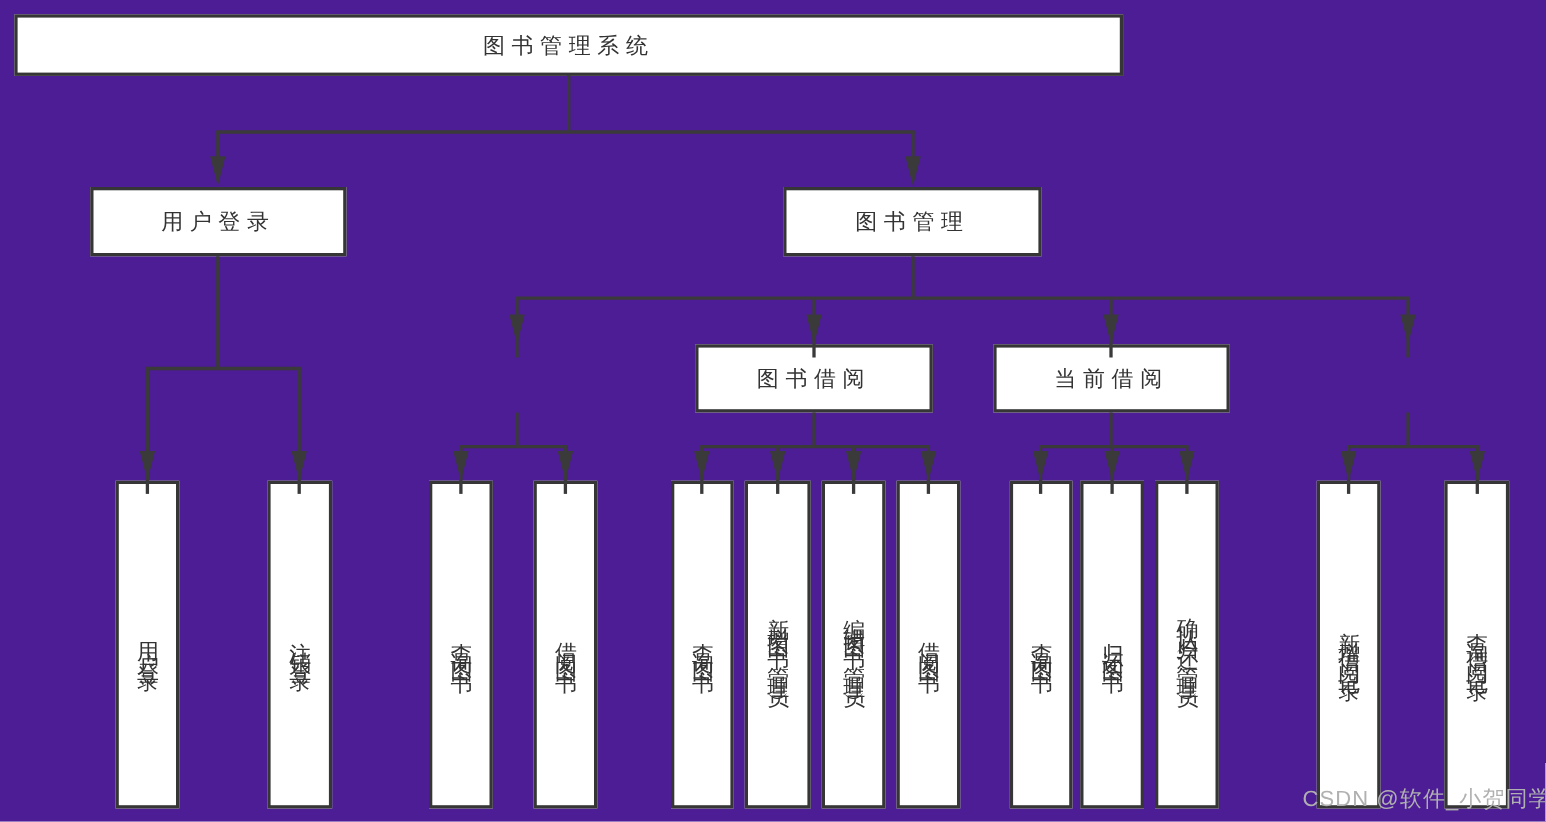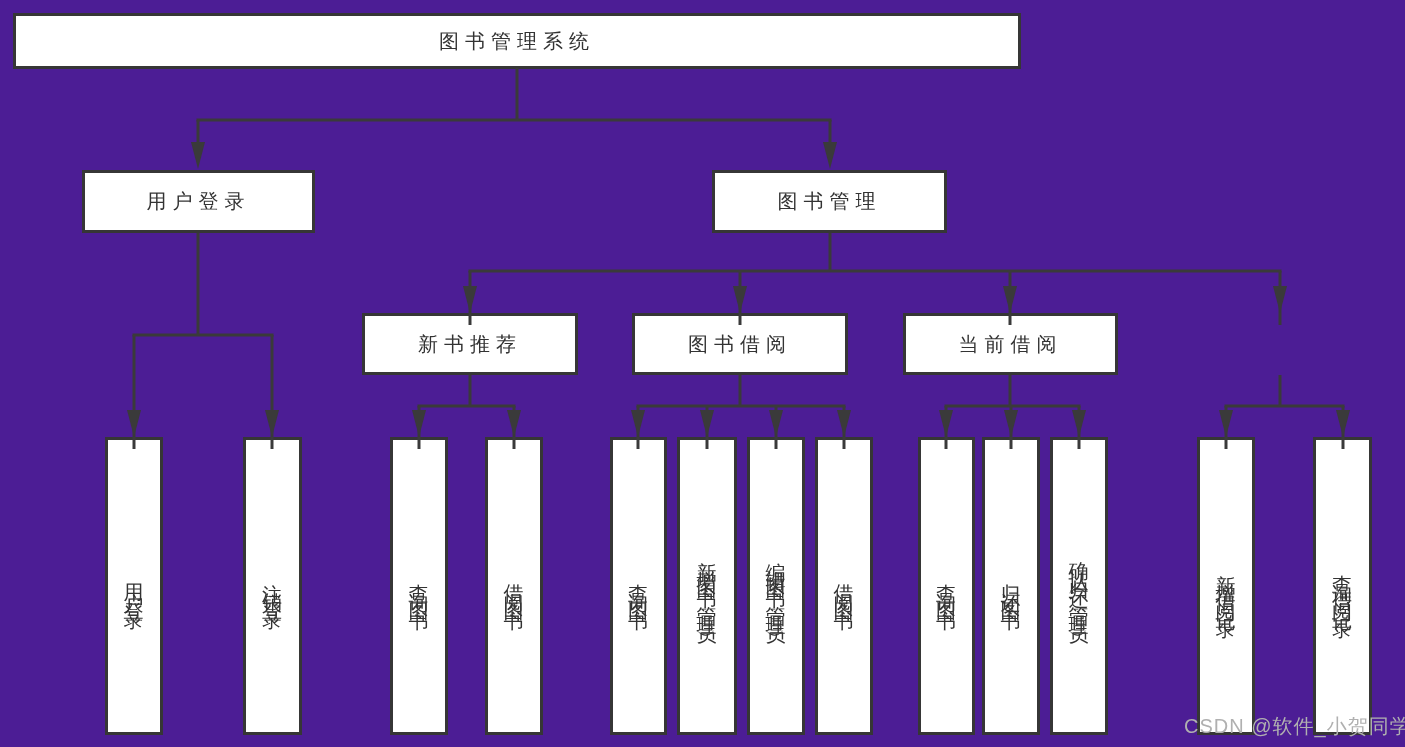--- a/index.html
+++ b/index.html
@@ -140,23 +140,20 @@
     <span class="h-label">图书管理系统</span>
   </div>
 
   <div class="node" style="left:82px; top:170px; width:233px; height:63px;">
     <span class="h-label">用户登录</span>
   </div>
   <div class="node" style="left:712px; top:170px; width:235px; height:63px;">
     <span class="h-label">图书管理</span>
   </div>
 
-  <div class="node" style="left:362px; top:313px; width:216px; height:62px;">
-    <span class="h-label">新书推荐</span>
-  </div>
   <div class="node" style="left:903px; top:313px; width:215px; height:62px;">
     <span class="h-label">当前借阅</span>
   </div>
   <div class="node" style="left:632px; top:313px; width:216px; height:62px;">
     <span class="h-label">图书借阅</span>
   </div>
 
   <div class="node" style="left:105px; top:437px; width:58px; height:298px;">
     <span class="v-label">用户登录</span>
   </div>

